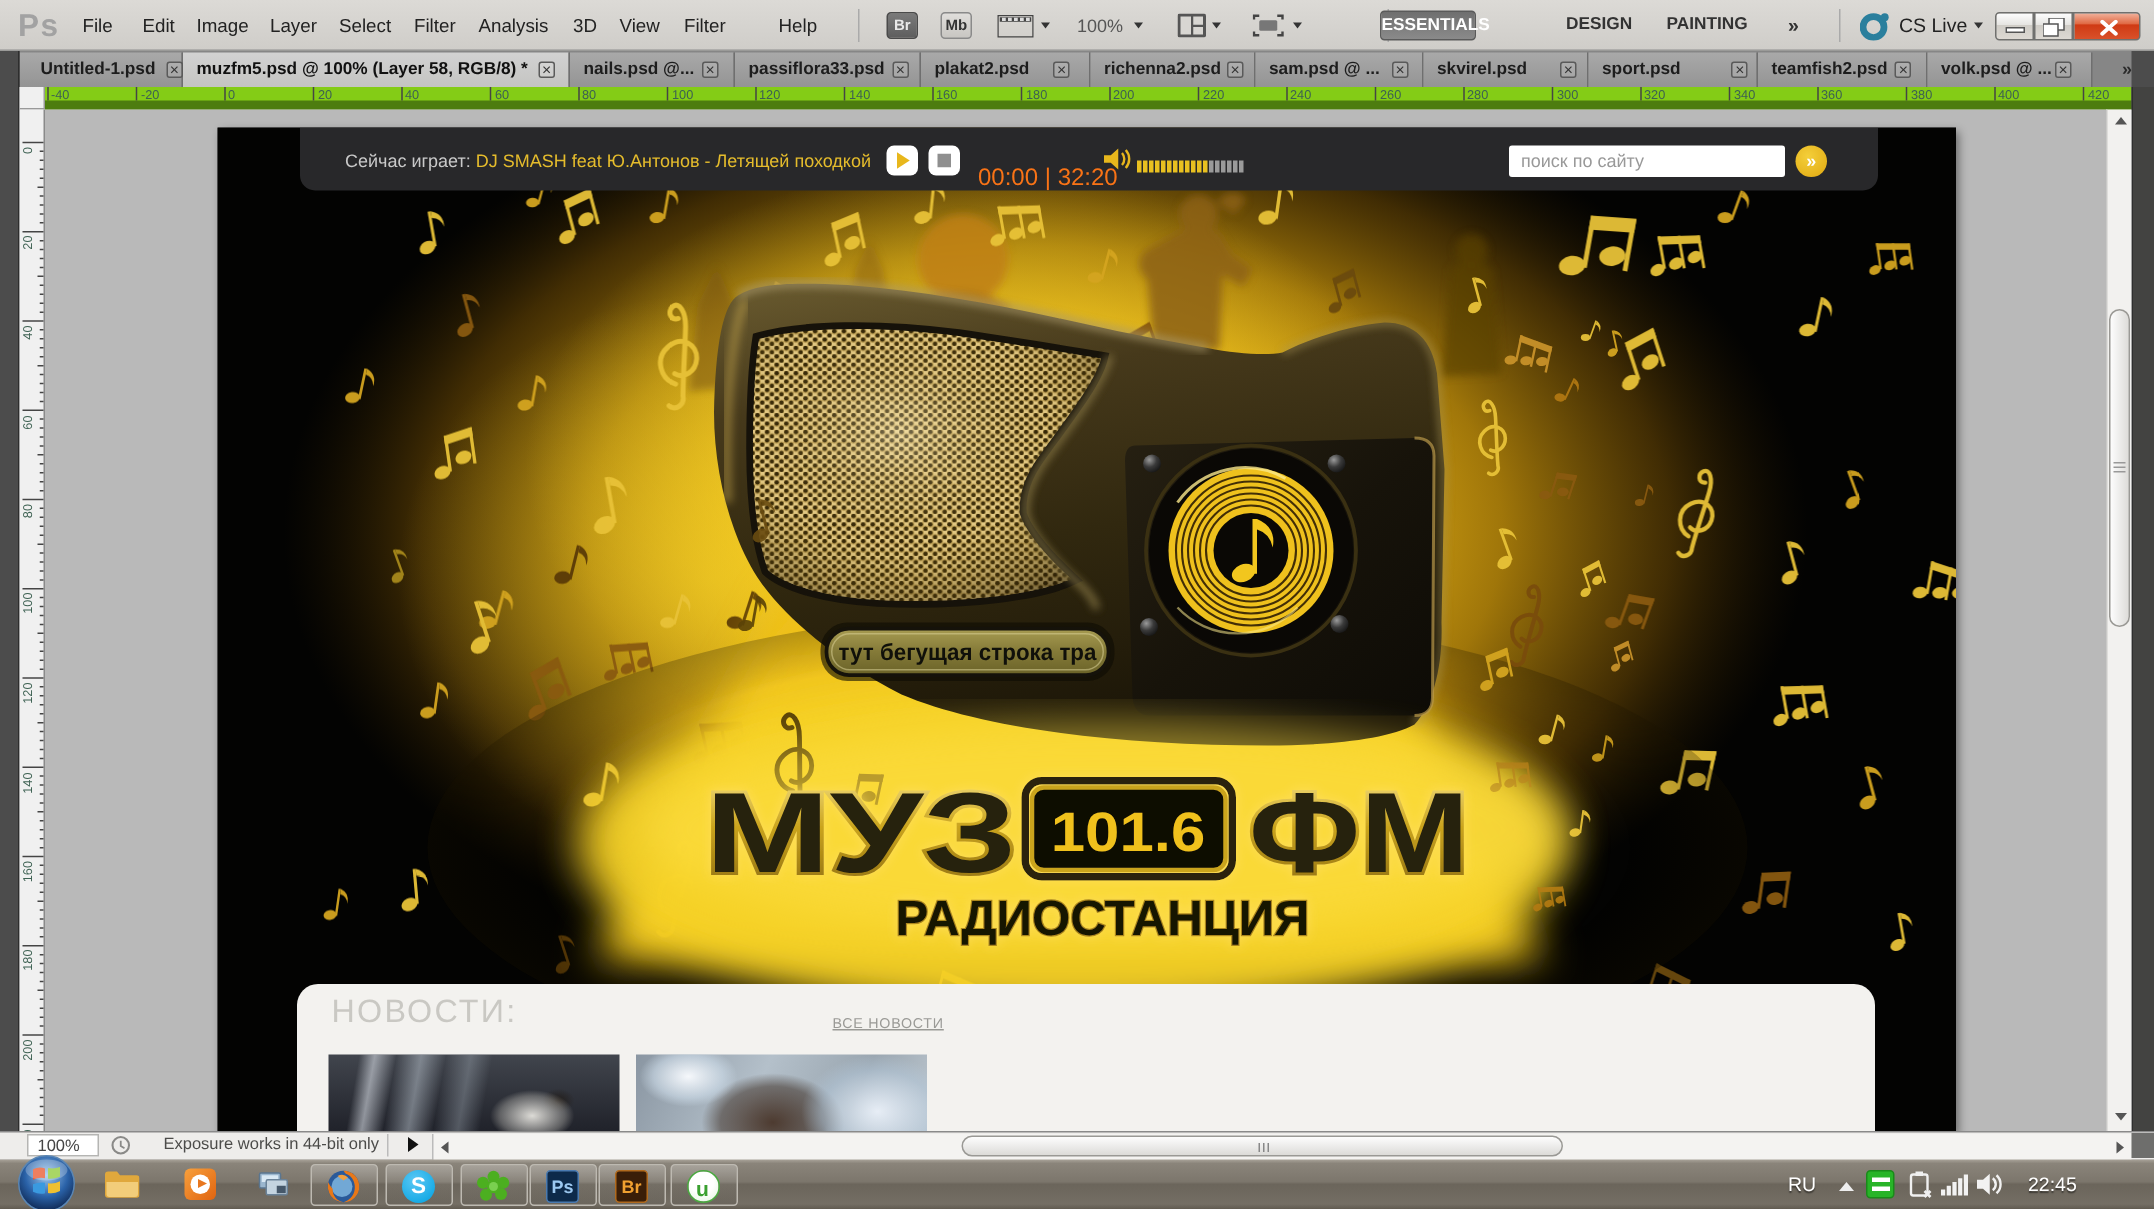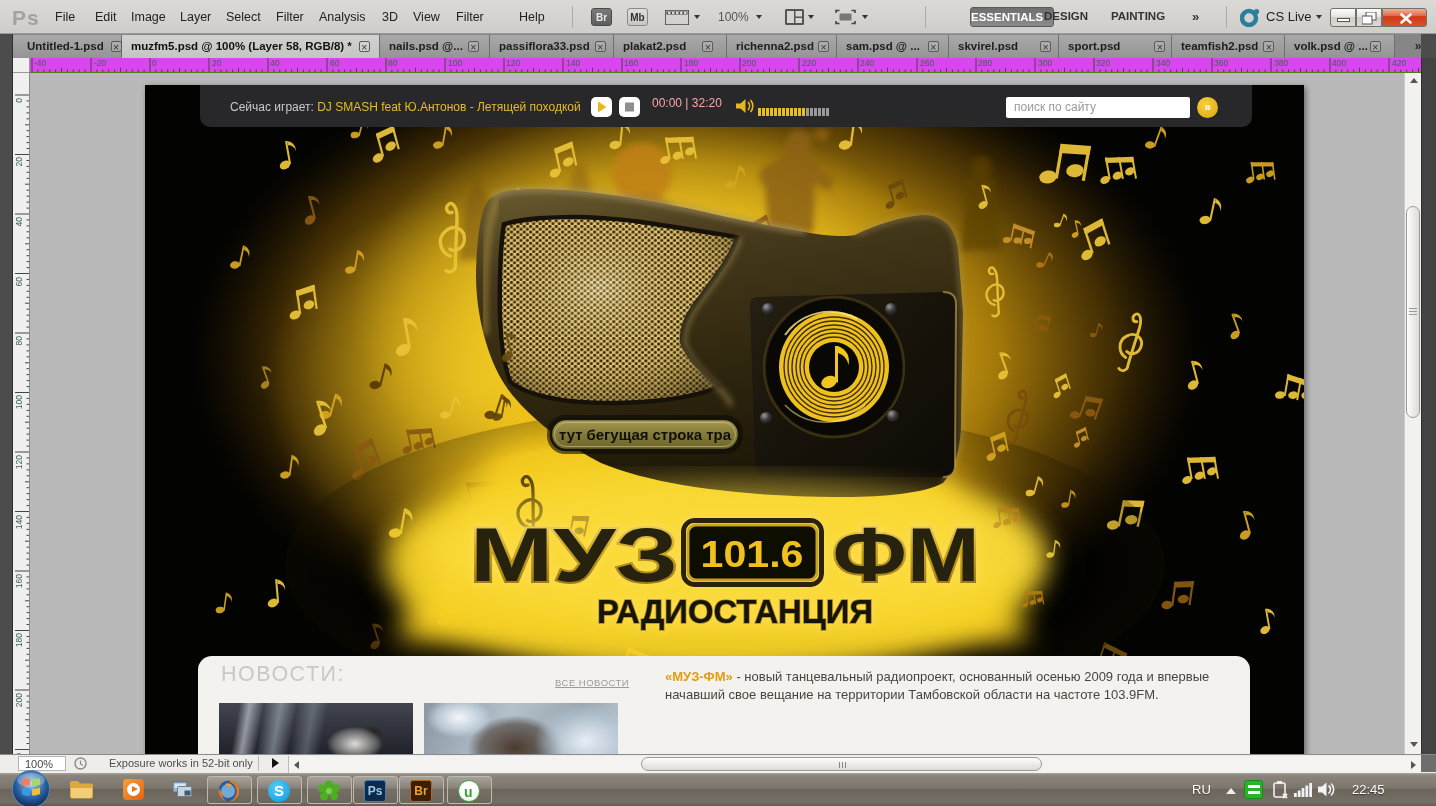--- a/index.html
+++ b/index.html
@@ -8,49 +8,49 @@
 
 #menubar{left:0;top:0;width:1436px;height:34px;background:linear-gradient(#dcdad6,#cfcdc9);border-bottom:1px solid #9a9a98}
 #pslogo{left:12px;top:6px;font-size:21px;font-weight:bold;color:#a2a2a2;letter-spacing:1px}
 .menu{top:0;height:34px;line-height:34px;font-size:12.5px;color:#222;position:absolute}
 .tbsep{top:6px;width:1px;height:22px;background:#aaa}
 #brbtn{left:591px;top:8px;width:21px;height:18px;background:linear-gradient(#7a7a7a,#5e5e5e);border:1px solid #4a4a4a;border-radius:3px;color:#e8e8e8;font-size:10px;font-weight:bold;text-align:center;line-height:17px}
 #mbbtn{left:627px;top:8px;width:21px;height:18px;background:linear-gradient(#e0dedb,#c8c6c2);border:1px solid #8a8a8a;border-radius:3px;color:#333;font-size:10px;font-weight:bold;text-align:center;line-height:17px}
 .ddarr{width:0;height:0;border-left:3.5px solid transparent;border-right:3.5px solid transparent;border-top:4px solid #333;position:absolute}
 #zoomtxt{left:718px;top:0;height:34px;line-height:34px;font-size:12px;color:#555}
 .wsbtn{top:7px;height:20px;line-height:19px;font-size:11.5px;font-weight:bold;color:#333;position:absolute}
-#ws1{left:970px;width:84px;background:linear-gradient(#6f6f6f,#8a8a8a);border:1px solid #5a5a5a;border-radius:3px;color:#fff;text-align:left}
+#ws1{left:920px;width:64px;background:linear-gradient(#6f6f6f,#8a8a8a);border:1px solid #5a5a5a;border-radius:3px;color:#fff;text-align:center}
 
 #winbtns{left:1330px;top:8px;width:97px;height:19px}
 .wb{position:absolute;top:0;height:19px;border:1px solid #70706e;background:linear-gradient(#fdfdfd,#e5e4e1 45%,#cfccc6 46%,#ddd9d3)}
 #wb1{left:0;width:26px;border-radius:3px 0 0 3px}
 #wb2{left:26px;width:26px}
 #wb3{left:52px;width:45px;border-radius:0 3px 3px 0;background:linear-gradient(#f0b09a,#e06a44 40%,#cf3a14 45%,#d9512a)}
 
 #tabbar{left:0;top:34px;width:1436px;height:24px;background:#868686}
 .tab{position:absolute;top:1px;height:23px;line-height:23px;font-size:11.5px;font-weight:bold;color:#1d1d1d;background:linear-gradient(#a9a9a9,#949494);border-right:1px solid #6f6f6f;padding-left:9px;white-space:nowrap}
 .tab .x{display:inline-block;width:11px;height:11px;border:1px solid #5a5a5a;border-radius:2px;margin-left:7px;vertical-align:-1px;line-height:10px;text-align:center;font-size:10.5px;color:#333;font-weight:normal;background:rgba(255,255,255,.12)}
 #tabactive{background:linear-gradient(#d2d2d2,#c4c4c2);color:#111}
 #taboverflow{left:1398px;top:34px;width:38px;height:24px;color:#2a2a2a;font-size:12px;font-weight:bold;line-height:24px;text-align:center;letter-spacing:-2px}
 
 #corner{left:13px;top:58px;width:17px;height:15px;background:#f0f0f0;border-right:1px solid #999;border-bottom:1px solid #999}
-#hruler{left:30px;top:58px;width:1391px;height:15px;background:#d946ef;border-bottom:1px solid #4d7c0f;overflow:hidden}
+#hruler{left:30px;top:58px;width:1391px;height:15px;background:#84cc16;border-bottom:6px solid #4d7c0f;overflow:hidden}
 #vruler{left:13px;top:73px;width:17px;height:681px;background:#f0f0f0;border-right:1px solid #8a8a8a;overflow:hidden}
 #leftstrip{left:0;top:34px;width:13px;height:722px;background:#4c4c4c;border-right:1px solid #2e2e2e}
 #rightstrip{left:1421px;top:58px;width:15px;height:698px;background:#434341;border-left:1px solid #2e2e2e}
 #topstrip{left:1421px;top:34px;width:15px;height:24px;background:#4c4c4c}
 
 #canvas{left:30px;top:73px;width:1374px;height:681px;background:#b9b9b9;overflow:hidden}
 #doc{left:115px;top:12px;width:1159px;height:671px;background:#000;overflow:hidden;box-shadow:2px 2px 6px rgba(0,0,0,.45)}
 
 #pbar{left:55px;top:0;width:1052px;height:42px;background:#28282a;border-radius:0 0 10px 10px}
 #pbar .lbl{position:absolute;left:120px;top:15px;font-size:12px;color:#c9c9c9}
 #pbar .lbl b{color:#e5bc2c;font-weight:normal}
 .pbtn{position:absolute;top:12px;width:21px;height:20px;background:#fff;border-radius:5px}
-#ptime{position:absolute;left:452px;top:11px;font-size:12px;color:#fca5a5}
+#ptime{position:absolute;left:452px;top:25px;font-size:16px;color:#f97316}
 #pvol{position:absolute;left:558px;top:17px;height:8px;white-space:nowrap}
 .vb{display:inline-block;width:3px;height:8px;margin-right:1px}
 #psearch{position:absolute;left:806px;top:12px;width:184px;height:21px;background:#fff;border-radius:2px;font-size:12px;color:#999;line-height:21px;padding-left:8px}
 #pgo{position:absolute;left:997px;top:12px;width:21px;height:21px;border-radius:50%;background:radial-gradient(circle at 40% 35%,#f4cf3a,#e0a810);color:#fff;font-weight:bold;text-align:center;line-height:21px;font-size:12px}
 
 #nav{left:323px;top:391px;width:524px;height:34px;border-radius:9px;background:linear-gradient(#43464e,#26282e 45%,#121317);box-shadow:0 2px 5px rgba(0,0,0,.6);font-size:11.8px;line-height:34px;color:#d2a24a;white-space:nowrap;padding-left:25px;letter-spacing:.2px}
 #nav i{display:inline-block;width:7px;height:7px;border-radius:50%;background:#c0590e;margin:0 5px 0 14px;vertical-align:1px}
 
 #wpanel{left:53px;top:571px;width:1052px;height:120px;background:#f3f2ef;border-radius:14px 14px 0 0}
 #wnews{position:absolute;left:23px;top:6px;font-size:21.5px;color:#c9c8c3;letter-spacing:1.5px}
@@ -523,40 +523,39 @@
       radial-gradient(36px 22px at 70% 56%,rgba(240,238,232,.9),rgba(200,198,190,.35) 60%,transparent 78%),
       radial-gradient(15px 11px at 79% 42%,rgba(35,30,26,.95),transparent 72%),
       linear-gradient(100deg,transparent 10%,rgba(215,220,228,.6) 15%,transparent 22%,rgba(190,200,210,.5) 30%,transparent 38%,rgba(160,170,180,.4) 46%,transparent 53%),
       linear-gradient(#41454d,#20222a 70%,#17181c)"></div>
       <div class="photo" style="left:226px;background:
       radial-gradient(42px 26px at 18% 20%,rgba(250,252,255,.95),rgba(210,225,238,.55) 55%,transparent 78%),
       radial-gradient(62px 46px at 83% 52%,rgba(238,244,252,.9),rgba(180,200,218,.5) 60%,transparent 82%),
       radial-gradient(58px 40px at 47% 62%,rgba(72,52,40,.95),rgba(60,45,35,.55) 60%,transparent 82%),
       linear-gradient(115deg,#8a96a2,#b4c0ca 40%,#9aa6b0 70%,#c4ced6)"></div>
       <div id="wtext">
-      <div><b>«МУЗ-ФМ»</b> - новый танцевальный радиопроект, основанный осенью 2009 года и впервые<br>начавший свое вещание на территории Тамбовской области на частоте 103.9FM.</div>
     </div>
   </div>
  </div>
 </div>
 
 <div class="abs" style="left:1404px;top:73px;width:17px;height:681px;background:#f2f1ef;border-left:1px solid #c9c9c7">
   <div class="abs" style="left:5px;top:5px;width:0;height:0;border-left:4px solid transparent;border-right:4px solid transparent;border-bottom:5px solid #555"></div>
   <div class="abs" style="left:1px;top:133px;width:14px;height:212px;background:linear-gradient(90deg,#fdfdfd,#dddcd9);border:1px solid #9a9995;border-radius:7px"></div>
   <div class="abs" style="left:4px;top:235px;width:8px;height:1px;background:#999;box-shadow:0 3px 0 #999,0 6px 0 #999"></div>
   <div class="abs" style="left:5px;top:669px;width:0;height:0;border-left:4px solid transparent;border-right:4px solid transparent;border-top:5px solid #555"></div>
 </div>
 
 <div id="statusbar" class="abs">
   <div class="abs" style="left:18px;top:1px;width:48px;height:15px;background:#fff;border:1px solid #b5b5b3;line-height:14px;padding-left:6px">100%</div>
   <svg class="abs" style="left:74px;top:2px" width="13" height="13">
         <circle cx="6.5" cy="6.5" r="5.5" fill="none" stroke="#8a8a88" stroke-width="1.4"></circle>
         <path d="M6.5,3.5 V7 L9,8.5" stroke="#8a8a88" stroke-width="1.2" fill="none"></path>
       </svg>
-  <div class="abs" style="left:109px;top:2px;color:#4c4c4a">Exposure works in 52-bit only</div>
+  <div class="abs" style="left:109px;top:2px;color:#4c4c4a">Exposure works in 44-bit only</div>
   <div class="abs" style="left:258px;top:1px;width:1px;height:15px;background:#bbb"></div>
   <div class="abs" style="left:272px;top:3px;width:0;height:0;border-top:5px solid transparent;border-bottom:5px solid transparent;border-left:7px solid #111"></div>
   <div id="hscroll" class="abs">
     <div class="abs" style="left:5px;top:5px;width:0;height:0;border-top:4px solid transparent;border-bottom:4px solid transparent;border-right:5px solid #555"></div>
     <div id="hthumb"></div>
     <div class="abs" style="left:550px;top:6px;width:1px;height:6px;background:#888;box-shadow:3px 0 0 #888,6px 0 0 #888"></div>
     <div class="abs" style="left:1122px;top:5px;width:0;height:0;border-top:4px solid transparent;border-bottom:4px solid transparent;border-left:5px solid #555"></div>
   </div>
   <div class="abs" style="left:1421px;top:0;width:15px;height:17px;background:#6e6e6c"></div>
 </div>

